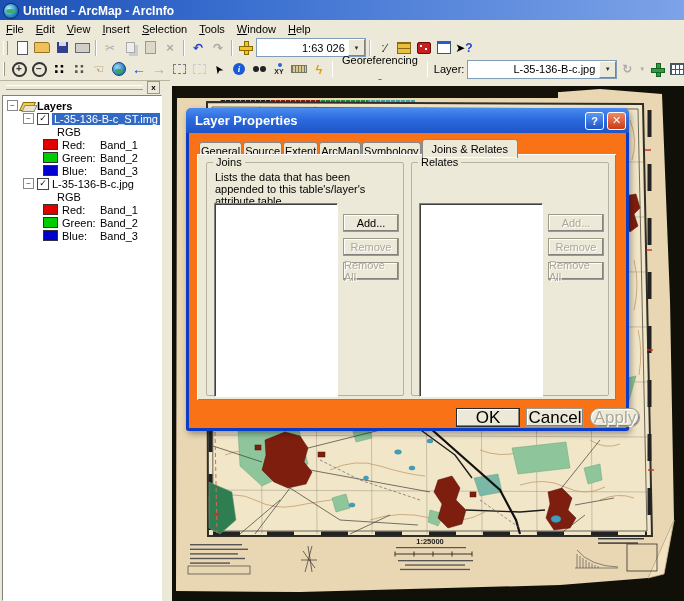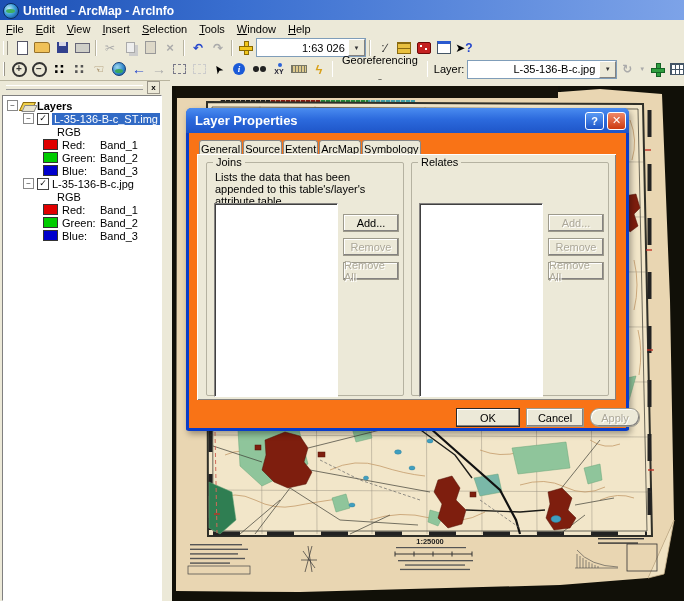--- a/index.html
+++ b/index.html
@@ -131,21 +131,21 @@
   .group .desc{position:absolute;left:8px;top:8px;width:178px;line-height:12px;}
   .listbox{position:absolute;left:7px;top:40px;width:122px;height:192px;background:#fff;
      border:1px solid #848280;border-right-color:#fff;border-bottom-color:#fff;
      box-shadow:inset 1px 1px 0 #404040;}
   .sbtn{position:absolute;left:136px;width:54px;height:16px;background:#ece9d8;
      border:1px solid #fff;border-right-color:#716f64;border-bottom-color:#716f64;
      box-shadow:1px 1px 0 #404040 inset 0 0;outline:1px solid #9d9a8c;outline-offset:-0px;
      font-size:11px;display:flex;align-items:center;justify-content:center;margin-top:9px;}
   .sbtn,.btn{box-shadow:inset -1px -1px 0 #848280,inset 1px 1px 0 #fff;outline:none;border:1px solid #9d9a8c;}
   .sbtn.disabled,.btn.disabled{color:#aca899;text-shadow:1px 1px 0 #fff;}
-  .btn{position:absolute;height:17px;background:#ece9d8;font-size:11px;
+  .btn{position:absolute;height:17px;background:#ece9d8;font-size:17px;
      display:flex;align-items:center;justify-content:center;}
   .btn.default{border:1px solid #2a2a2a;}
 </style>
 </head>
 <body>
 
 <div class="abs titlebar">
   <span class="app-ico"></span>
   <span>Untitled - ArcMap - ArcInfo</span>
 </div>
@@ -534,20 +534,21 @@
     <span class="wbtn help">?</span>
     <span class="wbtn close">✕</span>
   </div>
 
   <div class="tabs">
     <span class="tab">General</span>
     <span class="tab">Source</span>
     <span class="tab">Extent</span>
     <span class="tab">ArcMap</span>
     <span class="tab">Symbology</span>
+    <span class="tab active">Joins &amp; Relates</span>
   </div>
 
   <div class="tabpage">
     <div class="group" style="left:9px;">
       <span class="glabel">Joins</span>
       <div class="desc">Lists the data that has been appended to this table's/layer's attribute table.</div>
       <div class="listbox"></div>
       <div class="sbtn" style="top:42px;">Add...</div>
       <div class="sbtn disabled" style="top:66px;">Remove</div>
       <div class="sbtn disabled" style="top:90px;">Remove All</div>

